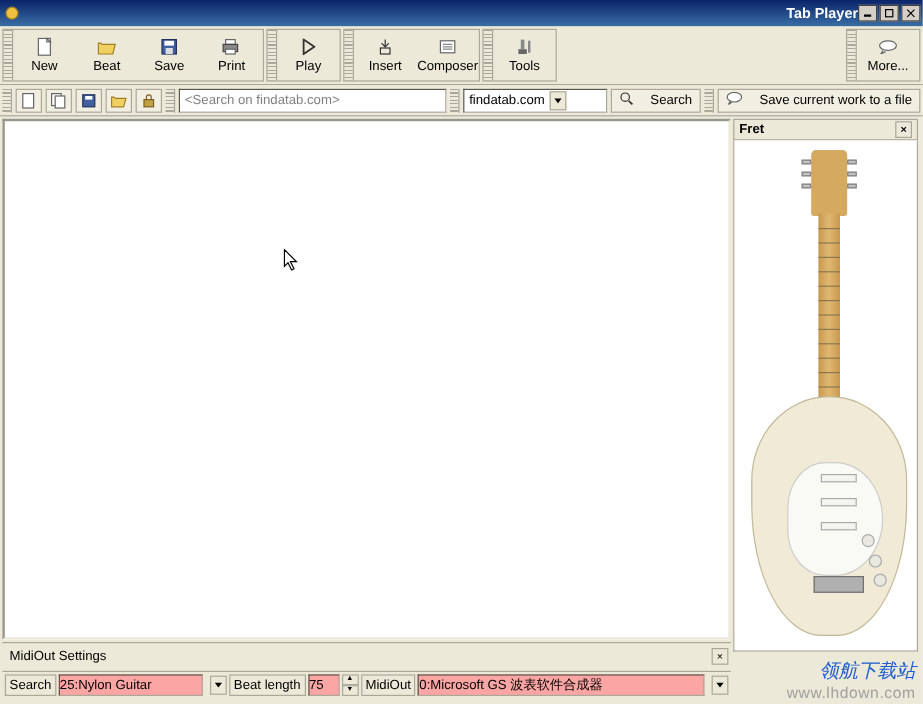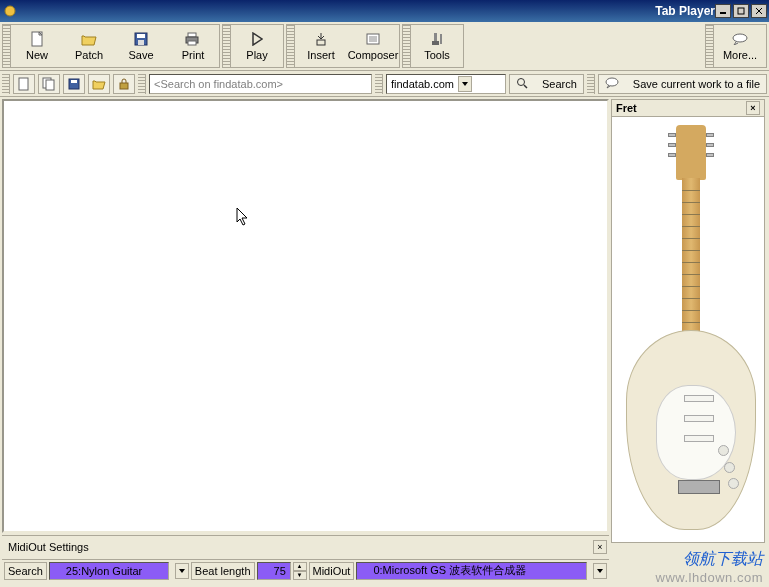--- a/index.html
+++ b/index.html
@@ -44,21 +44,21 @@
 .guitar-body { position: absolute; top: 210px; left: 8px; width: 130px; height: 200px; }
 .body-shape { position: absolute; width: 100%; height: 100%; background: #f0ead6; border: 1px solid #c0b898; border-radius: 50% 50% 45% 45% / 35% 35% 55% 55%; }
 .pickguard { position: absolute; top: 55px; left: 30px; width: 80px; height: 95px; background: #fafaf5; border: 1px solid #ccc; border-radius: 40% 50% 50% 40%; }
 .pickup { position: absolute; left: 58px; width: 30px; height: 7px; background: #f5f5f0; border: 1px solid #aaa; }
 .bridge { position: absolute; top: 150px; left: 52px; width: 42px; height: 14px; background: #b0b0b0; border: 1px solid #707070; }
 .knob { position: absolute; width: 11px; height: 11px; background: #e8e8e0; border: 1px solid #aaa; border-radius: 50%; }
 
 .midiout-bar { display: flex; align-items: center; gap: 2px; height: 22px; padding: 0 2px; border-top: 1px solid #aca899; }
 .midiout-title { padding: 0 4px; font-size: 11px; }
 .midiout-label { padding: 0 3px; background: #ece9d8; border: 1px solid #aca899; height: 18px; display: flex; align-items: center; }
-.midiout-field { height: 18px; background: #8b5cf6; border: 1px inset #aca899; display: flex; align-items: center; padding: 0 16px; }
+.midiout-field { height: 18px; background: #fca5a5; border: 1px inset #aca899; display: flex; align-items: center; padding: 0 0; }
 .midiout-close { width: 14px; height: 14px; border: 1px solid #aca899; display: flex; align-items: center; justify-content: center; cursor: pointer; margin-left: auto; font-size: 9px; }
 
 .watermark { position: absolute; bottom: 2px; right: 6px; text-align: right; pointer-events: none; }
 .watermark-title { font-size: 16px; font-weight: normal; color: #2060d0; font-style: italic; }
 .watermark-url { font-size: 13px; color: #a0a0a0; letter-spacing: 0.5px; }
 
 .arrow-down::after { content: ''; border-left: 3px solid transparent; border-right: 3px solid transparent; border-top: 4px solid #000; }
 </style>
 </head>
 <body>
@@ -101,21 +101,21 @@
           </svg>
         </span>
       <span class="toolbar-btn-label">New</span>
     </div>
     <div class="toolbar-btn">
       <span class="toolbar-btn-icon">
           <svg width="16" height="14">
             <path d="M1 4 L1 13 L13 13 L15 5 L4 5 L3 4 Z" fill="#f0d060" stroke="#a08020"></path>
           </svg>
         </span>
-      <span class="toolbar-btn-label">Patch</span>
+      <span class="toolbar-btn-label">Beat</span>
     </div>
     <div class="toolbar-btn">
       <span class="toolbar-btn-icon">
           <svg width="14" height="14">
             <rect x="1" y="1" width="12" height="12" fill="#4060a0" stroke="#203060"></rect>
             <rect x="3" y="2" width="8" height="4" fill="#fff"></rect>
             <rect x="4" y="8" width="6" height="5" fill="#ddd"></rect>
           </svg>
         </span>
       <span class="toolbar-btn-label">Save</span>

